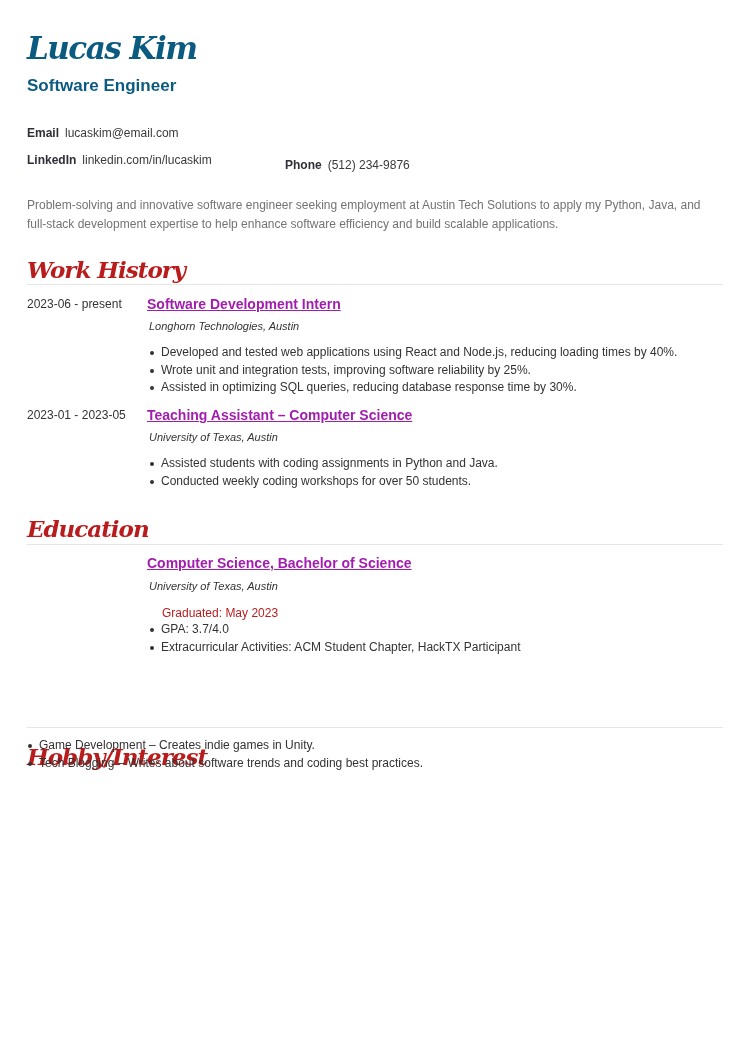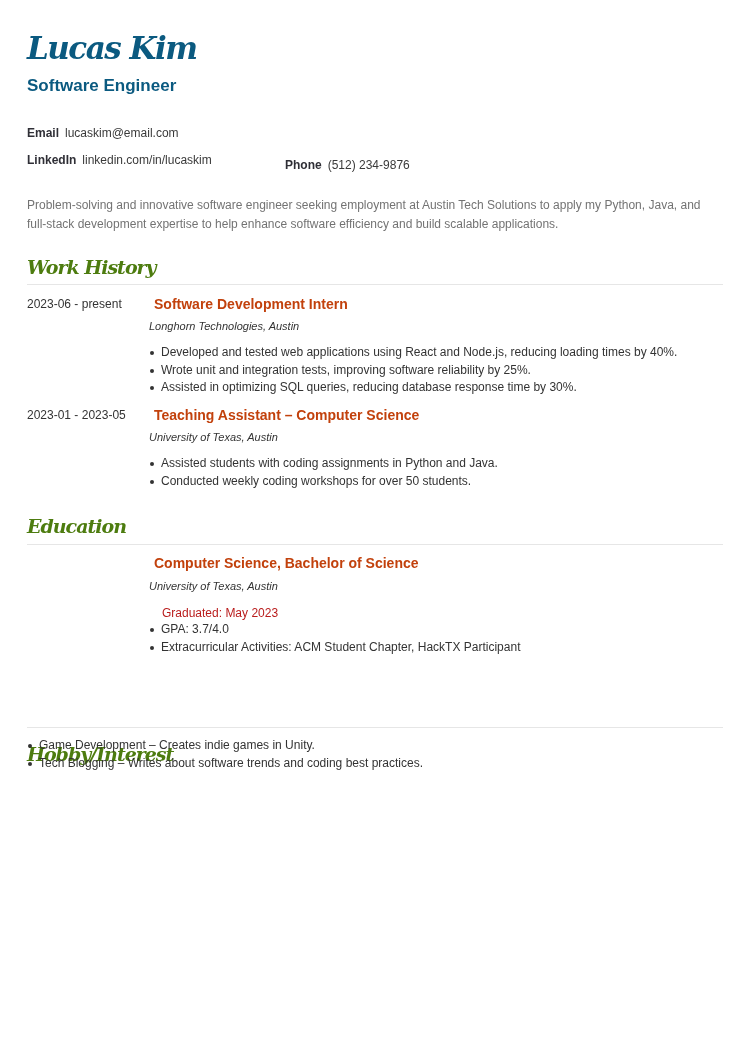--- a/index.html
+++ b/index.html
@@ -24,25 +24,25 @@
     .contact { position: absolute; font-size: 12px; color: #3a3a3a; }
     .contact b { color: #2f2f36; margin-right: 6px; }
     .summary {
       position: absolute; top: 196px; left: 0; width: 696px;
       font-size: 12px; line-height: 19px; color: #737373;
     }
     .section-h {
       position: absolute; left: 0;
       font-family: "DejaVu Serif", serif;
       font-style: italic; font-weight: bold;
-      font-size: 19px; color: #4d7c0f; letter-spacing: -1px;
+      font-size: 23px; color: #b91c1c; letter-spacing: -1px;
     }
     .divider { position: absolute; left: 0; width: 696px; height: 1px; background: #e6e6e6; }
     .date { position: absolute; left: 0; font-size: 12px; color: #333; }
-    .job-title { position: absolute; left: 127px; font-size: 14px; font-weight: bold; color: #c2410c; }
+    .job-title { position: absolute; left: 120px; font-size: 14px; font-weight: bold; color: #a21caf; text-decoration: underline; }
     .company { position: absolute; left: 122px; font-size: 11px; font-style: italic; color: #333; }
     .plain { position: absolute; left: 135px; font-size: 12px; color: #b91c1c; }
     ul.bullets { position: absolute; list-style: none; font-size: 12px; color: #333; }
     ul.bullets li { position: relative; padding-left: 12px; height: 17.5px; line-height: 17.5px; white-space: nowrap; }
     ul.bullets li::before {
       content: ""; position: absolute; left: 1px; top: 7px;
       width: 4px; height: 4px; border-radius: 50%; background: #333;
     }
   </style>
 </head>

